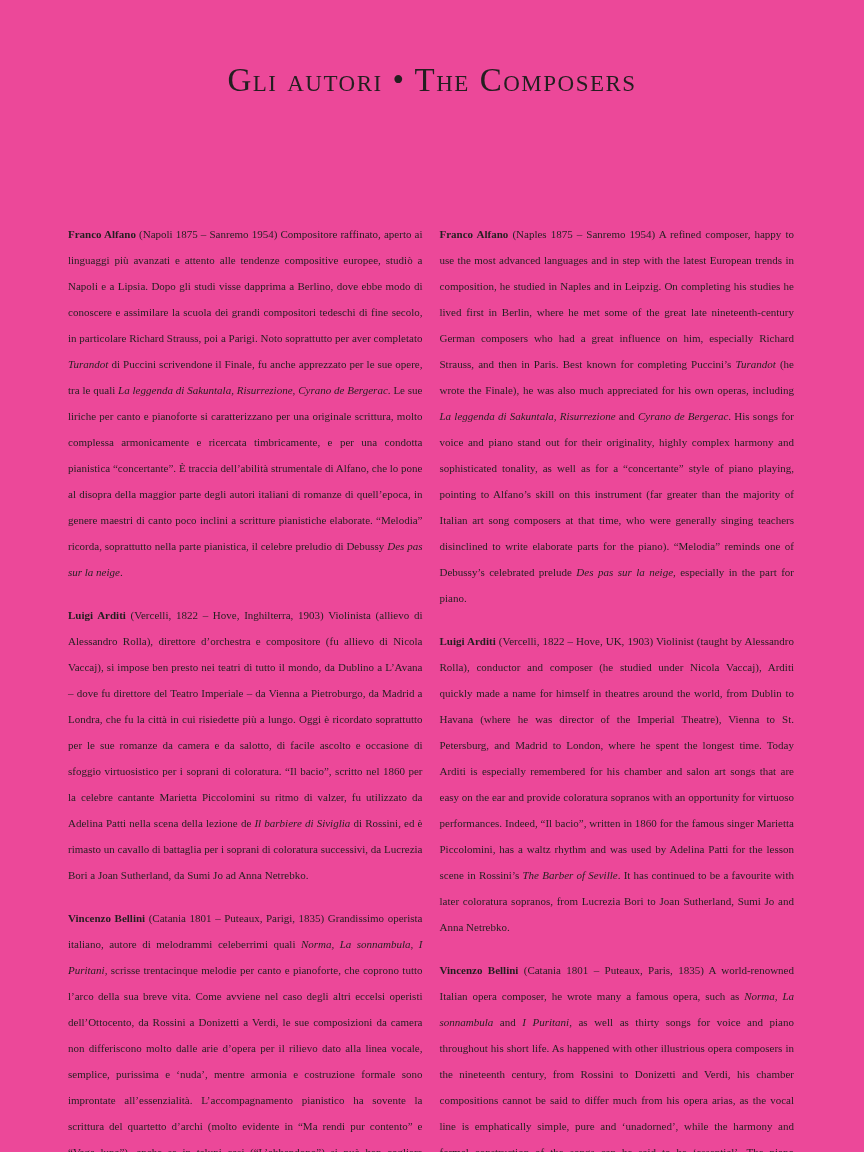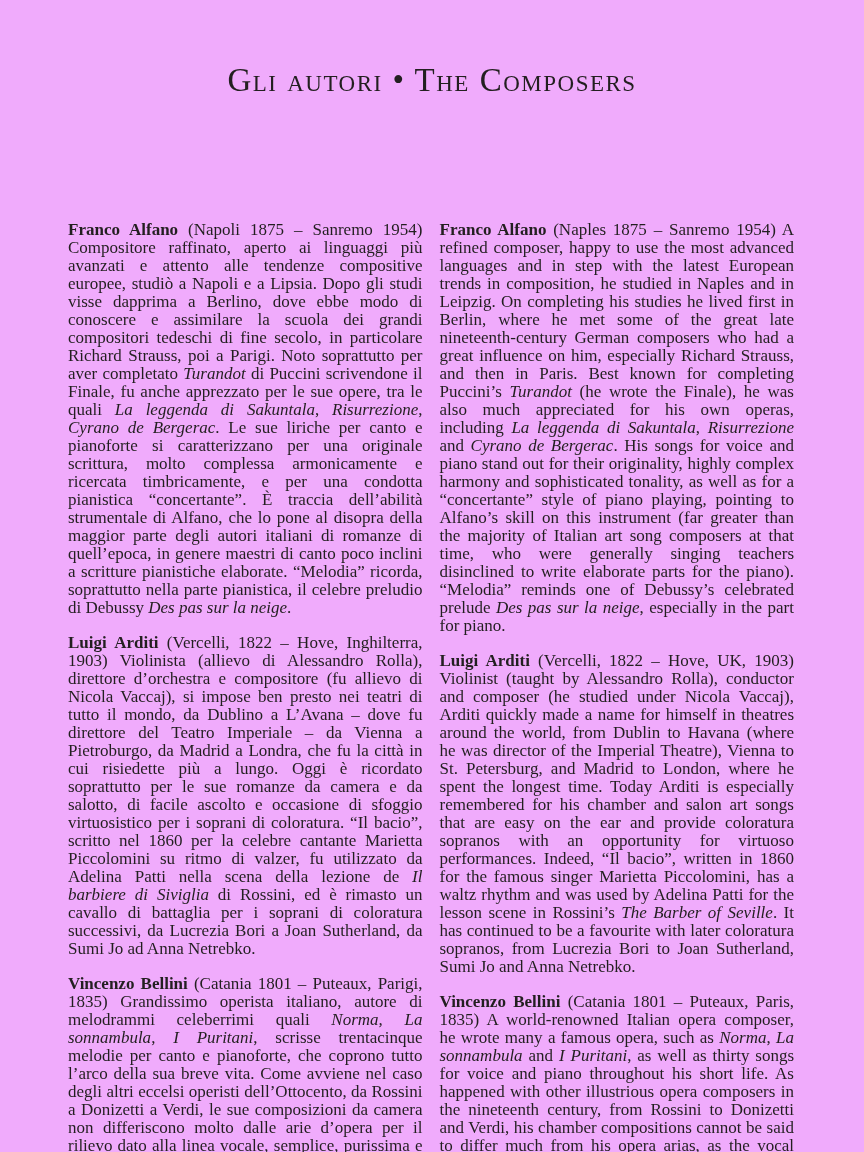--- a/index.html
+++ b/index.html
@@ -4,21 +4,21 @@
 <style>
   html, body {
     margin: 0;
     padding: 0;
     background: #ffffff;
   }
   .page {
     position: relative;
     width: 864px;
     height: 1152px;
-    background: #f0abfc;
+    background: #ec4899;
     overflow: hidden;
     font-family: "Liberation Serif", serif;
     color: #231f20;
   }
   .title {
     position: absolute;
     top: 62px;
     left: 0;
     width: 100%;
     margin: 0;
@@ -38,22 +38,22 @@
     right: 70px;
     display: flex;
     gap: 17px;
   }
   .col {
     flex: 1 1 0;
     min-width: 0;
   }
   .para {
     margin: 0 0 17px 0;
-    font-size: 17px;
-    line-height: 18px;
+    font-size: 11px;
+    line-height: 26px;
     text-align: justify;
     color: #231f20;
   }
   .para:last-child { margin-bottom: 8px; }
   .b { font-weight: bold; }
   .i { font-style: italic; }
 </style>
 </head>
 <body>
 

